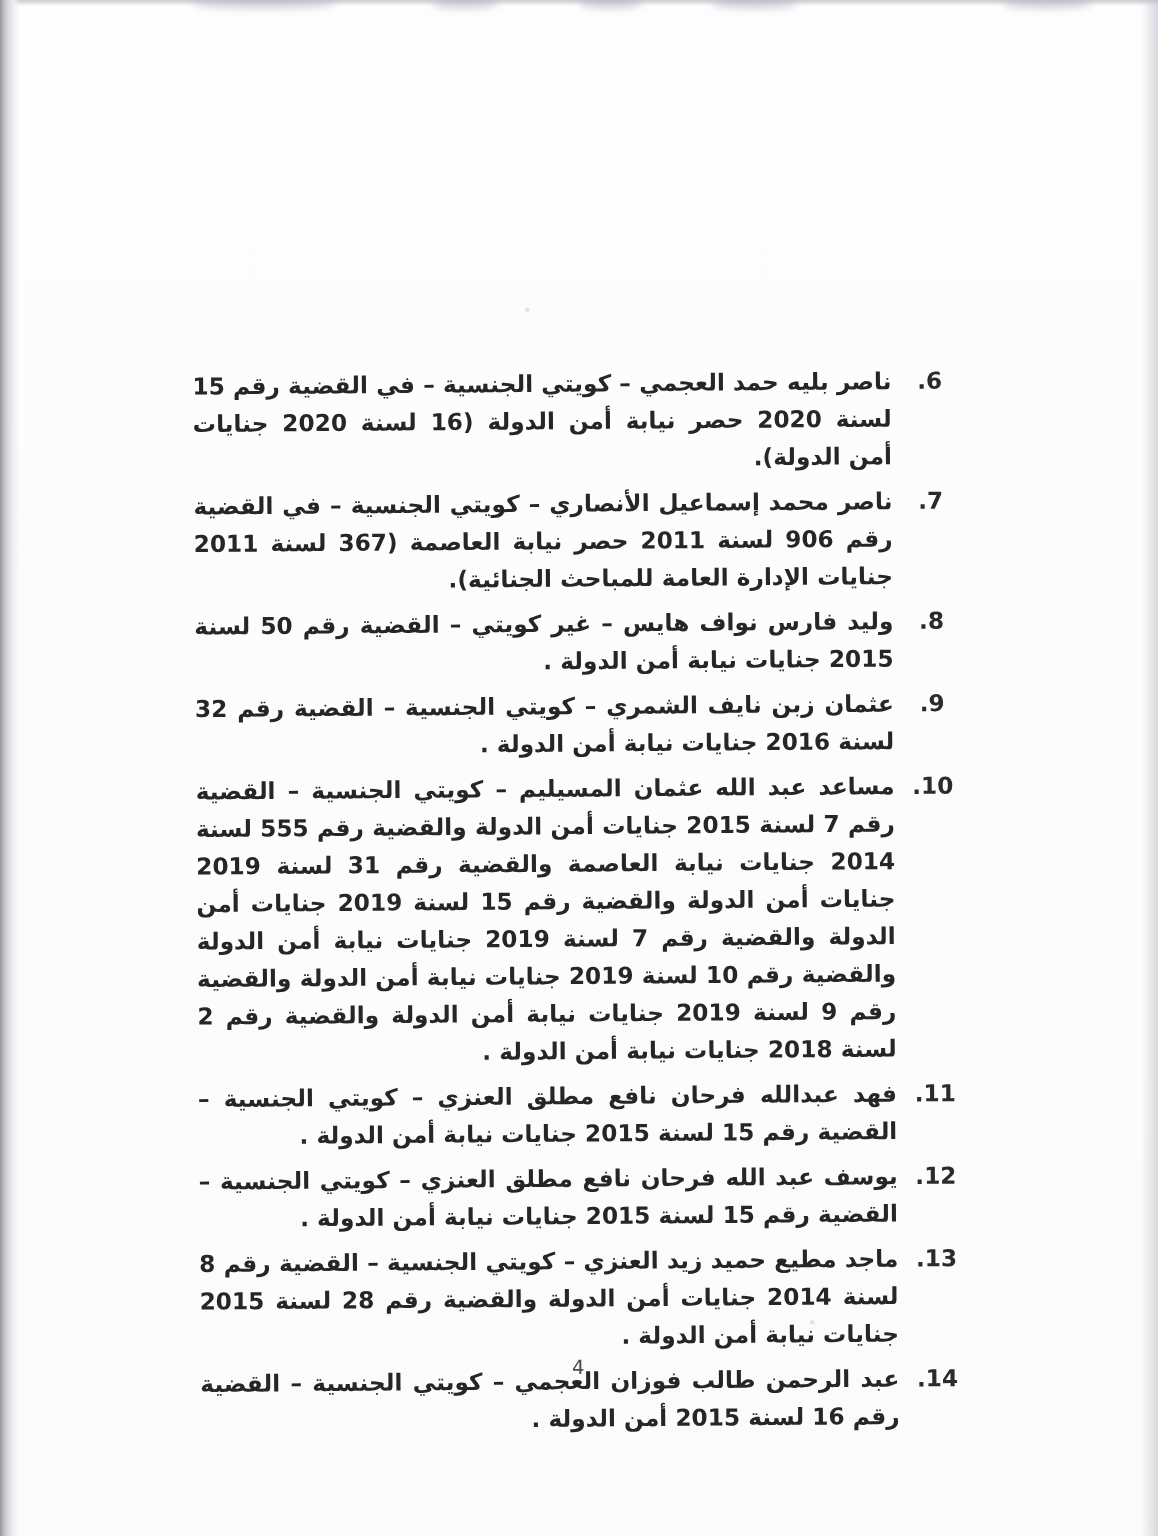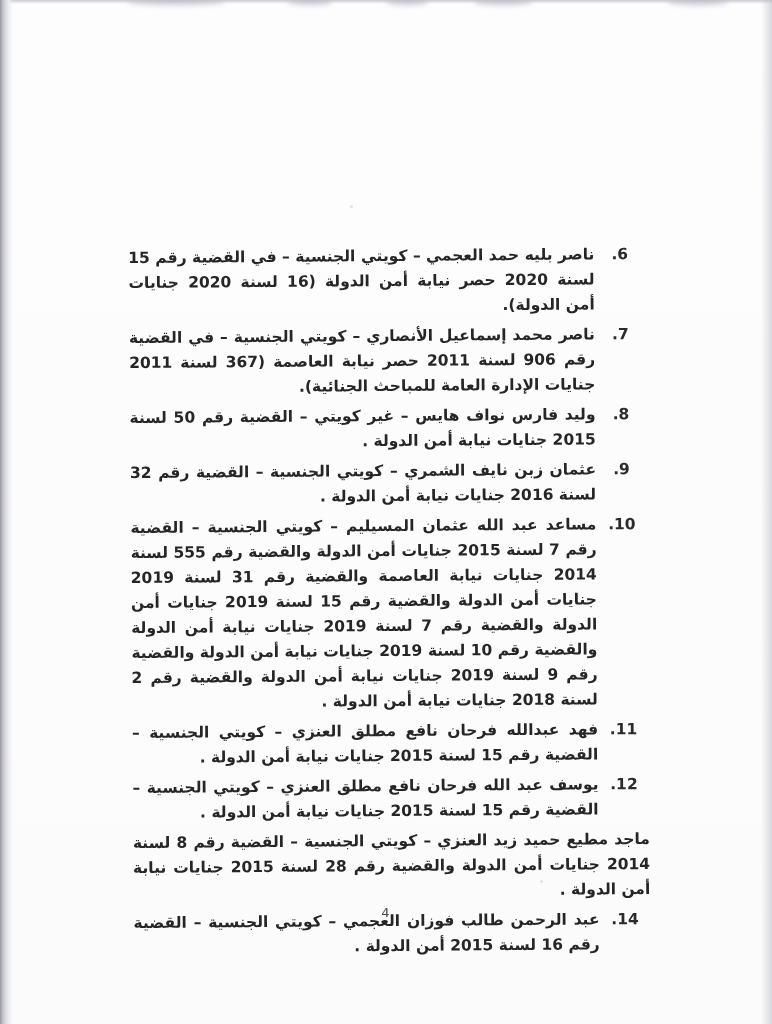--- a/index.html
+++ b/index.html
@@ -151,20 +151,21 @@
       <span class="item-marker">.11</span>
       <span class="item-text">فهد عبدالله فرحان نافع مطلق العنزي – كويتي الجنسية – القضية رقم 15 لسنة 2015 جنايات نيابة أمن الدولة .</span>
     </div>
 
     <div class="list-item">
       <span class="item-marker">.12</span>
       <span class="item-text">يوسف عبد الله فرحان نافع مطلق العنزي – كويتي الجنسية – القضية رقم 15 لسنة 2015 جنايات نيابة أمن الدولة .</span>
     </div>
 
     <div class="list-item">
+      <span class="item-marker">.13</span>
       <span class="item-text">ماجد مطيع حميد زيد العنزي – كويتي الجنسية – القضية رقم 8 لسنة 2014 جنايات أمن الدولة والقضية رقم 28 لسنة 2015 جنايات نيابة أمن الدولة .</span>
     </div>
 
     <div class="list-item">
       <span class="item-marker">.14</span>
       <span class="item-text">عبد الرحمن طالب فوزان العجمي – كويتي الجنسية – القضية رقم 16 لسنة 2015 أمن الدولة .</span>
     </div>
 
   </div>
 

